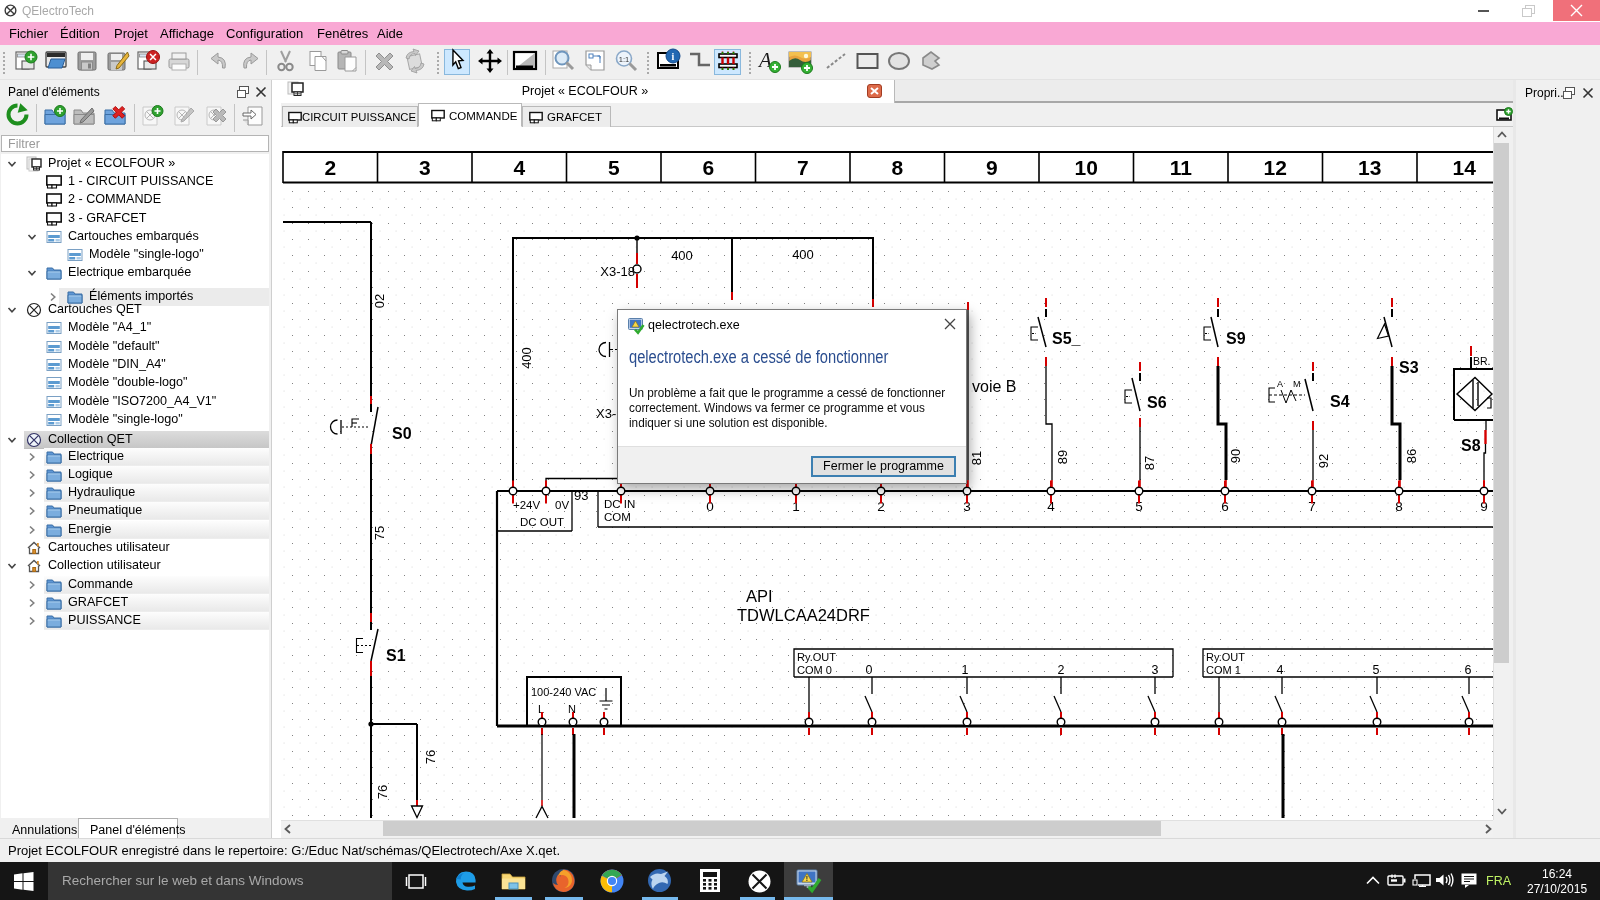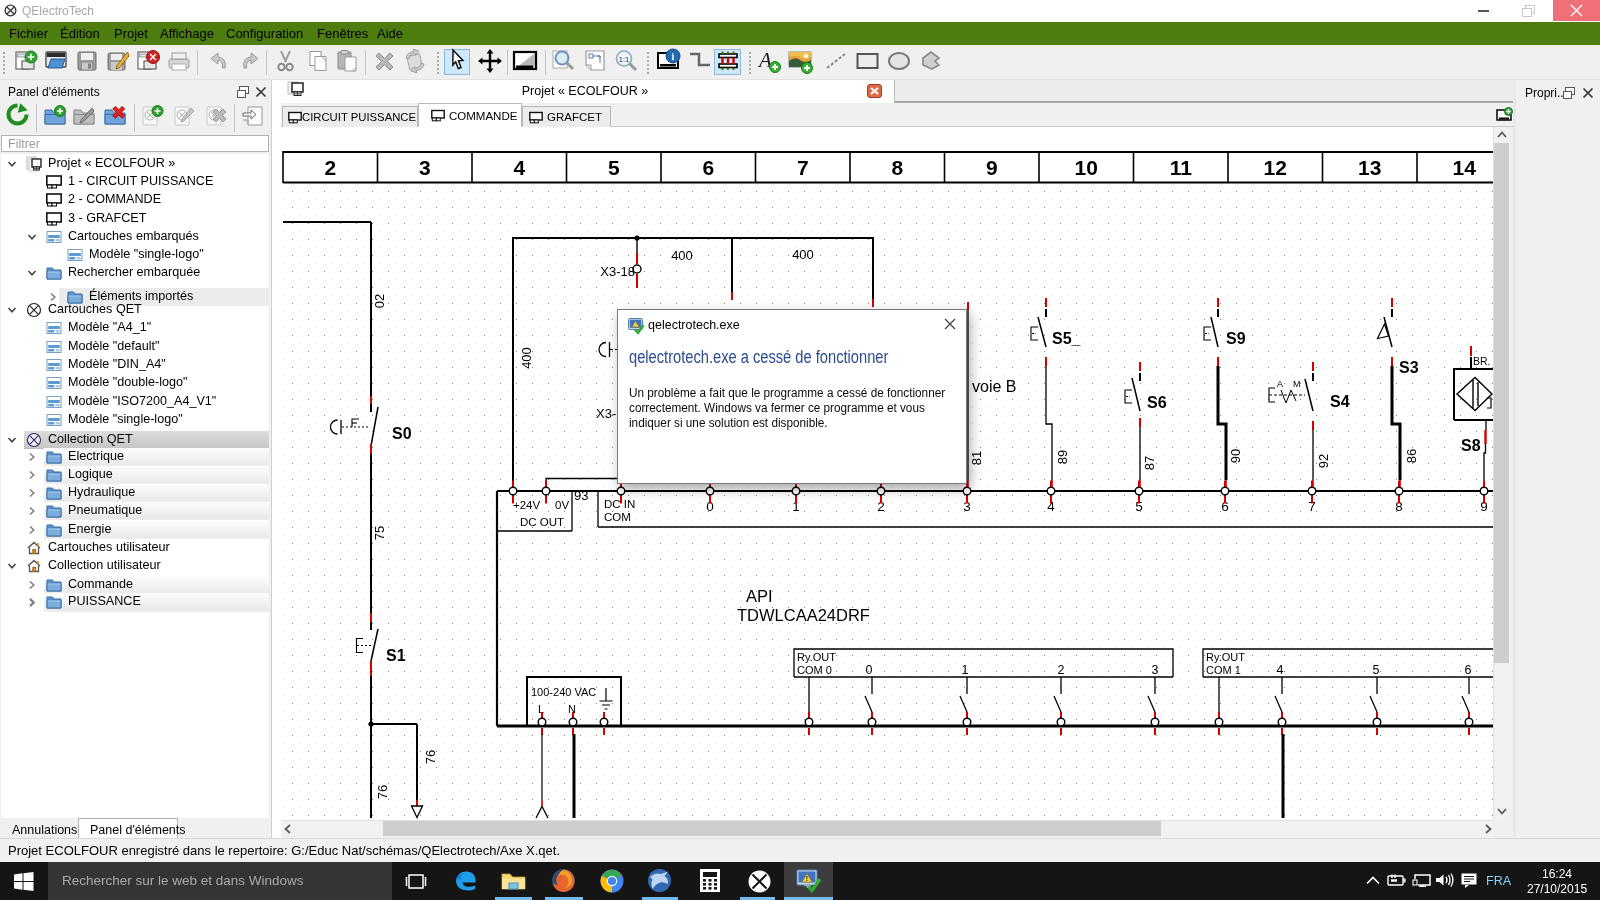--- a/index.html
+++ b/index.html
@@ -1,21 +1,21 @@
 <!DOCTYPE html>
 <html><head>
 <meta charset="utf-8">
 <style>
   * { margin:0; padding:0; box-sizing:border-box; }
   html,body { width:1600px; height:900px; overflow:hidden; font-family:"Liberation Sans",sans-serif; background:#f0f0f0; }
   .abs { position:absolute; }
   
   #titlebar { left:0; top:0; width:1600px; height:22px; background:#ffffff; }
   #titlebar .title { position:absolute; left:22px; top:4px; font-size:12px; color:#a8a8a8; }
-  #menubar { left:0; top:22px; width:1600px; height:23px; background:#4d7c0f; font-size:13px; color:#000; }
+  #menubar { left:0; top:22px; width:1600px; height:23px; background:#f9a8d4; font-size:13px; color:#000; }
   .menuitem { position:absolute; top:4px; }
   #toolbar { left:0; top:45px; width:1600px; height:35px; background:#f0f0f0; border-bottom:1px solid #e3e3e3; }
   
   #leftpanel { left:0; top:80px; width:271px; height:760px; background:#f0f0f0; }
   #lp-title { position:absolute; left:0; top:2px; width:271px; height:20px; }
   #lp-title .t { position:absolute; left:8px; top:3px; font-size:12px; color:#000; }
   #lp-tools { position:absolute; left:0; top:22px; width:271px; height:34px; }
   #lp-filter { position:absolute; left:1px; top:55px; width:268px; height:17px; background:#fff; border:1px solid #b4b4b4; }
   #lp-filter span { position:absolute; left:6px; top:1px; font-size:12.5px; color:#9a9a9a; }
   #lp-tree { position:absolute; left:1px; top:74px; width:268px; height:664px; background:#fff; overflow:hidden; }
@@ -354,21 +354,21 @@
       </div>
       <div class="trow" style="top: 110px;">
         <svg style="position:absolute;left:26px;top:4px" width="10" height="10" viewBox="0 0 10 10">
           <path d="M1.5 3 L5 6.8 L8.5 3" fill="none" stroke="#444" stroke-width="1.6"></path>
         </svg>
         <svg style="position:absolute;left:45px;top:1px" width="16" height="16" viewBox="0 0 16 16">
           <path d="M1 3 L6.5 3 L8 5 L15 5 L15 14 L1 14 Z" fill="#5e96d4" stroke="#3a6ea5"></path>
           <path d="M1 6.2 L15 6.2 L15 14 L1 14 Z" fill="#7badde" stroke="#3a6ea5"></path>
           <path d="M1.8 7 L14.2 7" stroke="#9cc4ea" stroke-width="1.4"></path>
         </svg>
-        <span class="lbl" style="left: 67px;">Rechercher embarquée</span>
+        <span class="lbl" style="left: 67px;">Electrique embarquée</span>
       </div>
       <div class="trow" style="top: 134px;">
         <div style="position:absolute;left:58px;top:0;width:210px;height:18px;background:#ebebeb;"></div>
         <svg style="position:absolute;left:47px;top:4px" width="10" height="10" viewBox="0 0 10 10">
           <path d="M3 1.5 L6.8 5 L3 8.5" fill="none" stroke="#808080" stroke-width="1.6"></path>
         </svg>
         <svg style="position:absolute;left:66px;top:1px" width="16" height="16" viewBox="0 0 16 16">
           <path d="M1 3 L6.5 3 L8 5 L15 5 L15 14 L1 14 Z" fill="#5e96d4" stroke="#3a6ea5"></path>
           <path d="M1 6.2 L15 6.2 L15 14 L1 14 Z" fill="#7badde" stroke="#3a6ea5"></path>
           <path d="M1.8 7 L14.2 7" stroke="#9cc4ea" stroke-width="1.4"></path>
@@ -548,21 +548,21 @@
         <svg style="position:absolute;left:26px;top:4px" width="10" height="10" viewBox="0 0 10 10">
           <path d="M3 1.5 L6.8 5 L3 8.5" fill="none" stroke="#808080" stroke-width="1.6"></path>
         </svg>
         <svg style="position:absolute;left:45px;top:1px" width="16" height="16" viewBox="0 0 16 16">
           <path d="M1 3 L6.5 3 L8 5 L15 5 L15 14 L1 14 Z" fill="#5e96d4" stroke="#3a6ea5"></path>
           <path d="M1 6.2 L15 6.2 L15 14 L1 14 Z" fill="#7badde" stroke="#3a6ea5"></path>
           <path d="M1.8 7 L14.2 7" stroke="#9cc4ea" stroke-width="1.4"></path>
         </svg>
         <span class="lbl" style="left: 67px;">GRAFCET</span>
       </div>
-      <div class="trow" style="top: 439px;">
+      <div class="trow" style="top: 458px;">
         <div style="position:absolute;left:43px;top:0;width:225px;height:18px;background:linear-gradient(#fdfdfd,#e9e9e9);border-bottom:1px solid #ededed;"></div>
         <svg style="position:absolute;left:26px;top:4px" width="10" height="10" viewBox="0 0 10 10">
           <path d="M3 1.5 L6.8 5 L3 8.5" fill="none" stroke="#808080" stroke-width="1.6"></path>
         </svg>
         <svg style="position:absolute;left:45px;top:1px" width="16" height="16" viewBox="0 0 16 16">
           <path d="M1 3 L6.5 3 L8 5 L15 5 L15 14 L1 14 Z" fill="#5e96d4" stroke="#3a6ea5"></path>
           <path d="M1 6.2 L15 6.2 L15 14 L1 14 Z" fill="#7badde" stroke="#3a6ea5"></path>
           <path d="M1.8 7 L14.2 7" stroke="#9cc4ea" stroke-width="1.4"></path>
         </svg>
         <span class="lbl" style="left: 67px;">PUISSANCE</span>
@@ -1024,32 +1024,35 @@
     </svg>
     <svg style="position:absolute;left:1435px;top:11px" width="19" height="14" viewBox="0 0 19 14">
       <path d="M1 5 L4.5 5 L8.5 1.5 L8.5 12.5 L4.5 9 L1 9 Z" fill="#fff"></path>
       <path d="M11 4 Q13 7 11 10 M13.5 2 Q16.5 7 13.5 12 M16 0.5 Q19.8 7 16 13.5" stroke="#fff" stroke-width="1.4" fill="none"></path>
     </svg>
     <svg style="position:absolute;left:1461px;top:11px" width="16" height="15" viewBox="0 0 16 15">
       <rect x="0.5" y="0.5" width="15" height="11" fill="#fff"></rect>
       <path d="M4 12 L4 15 L8 12 Z" fill="#fff"></path>
       <path d="M3 3.5 h10 M3 6 h10 M3 8.5 h6" stroke="#151515" stroke-width="1.2"></path>
     </svg>
-    <span style="position:absolute;left:1486px;top:12px;font-size:12.5px;color:#7dd3fc;">FRA</span>
+    <span style="position:absolute;left:1486px;top:12px;font-size:12.5px;color:#bef264;">FRA</span>
     <span style="position:absolute;left:1542px;top:5px;font-size:12px;color:#fff;">16:24</span>
     <span style="position:absolute;left:1527px;top:20px;font-size:12px;color:#fff;">27/10/2015</span>
   </div>
 
 <div class="abs" id="dialog">
   <div class="dtitle">qelectrotech.exe</div>
   <svg class="dclose" viewBox="0 0 14 14">
       <path d="M2 2 L12 12 M12 2 L2 12" stroke="#444" stroke-width="1.3" fill="none"></path>
     </svg>
   <div class="dhead">qelectrotech.exe a cessé de fonctionner</div>
   <div class="dbody">Un problème a fait que le programme a cessé de fonctionner<br>correctement. Windows va fermer ce programme et vous<br>indiquer si une solution est disponible.</div>
+  <div class="dfooter">
+      <div class="dbtn">Fermer le programme</div>
+    </div>
 <svg style="position:absolute;left:10px;top:7px" width="18" height="18" viewBox="0 0 18 18">
       <rect x="0.5" y="1.5" width="14" height="11" rx="1" fill="#c8d6ea" stroke="#5a80ab"></rect>
       <rect x="1.8" y="2.8" width="11.4" height="8" fill="#3f74c4"></rect>
       <path d="M4 10 L7.5 4 L11 10 Z" fill="#f7d64a" stroke="#8a7210" stroke-width="0.6"></path>
       <path d="M7 12.5 L10 15.8 L15.5 8" fill="none" stroke="#2faa2f" stroke-width="2.6"></path>
     </svg>
   </div>
 <div style="position:absolute;left:272px;top:80px;width:9px;height:758px;background:#ffffff;"></div>
 <div style="position:absolute;left:271px;top:80px;width:1px;height:758px;background:#cfcfcf;"></div>
 <div style="position:absolute;left:1513px;top:80px;width:3px;height:758px;background:#e8e8e8;"></div>

